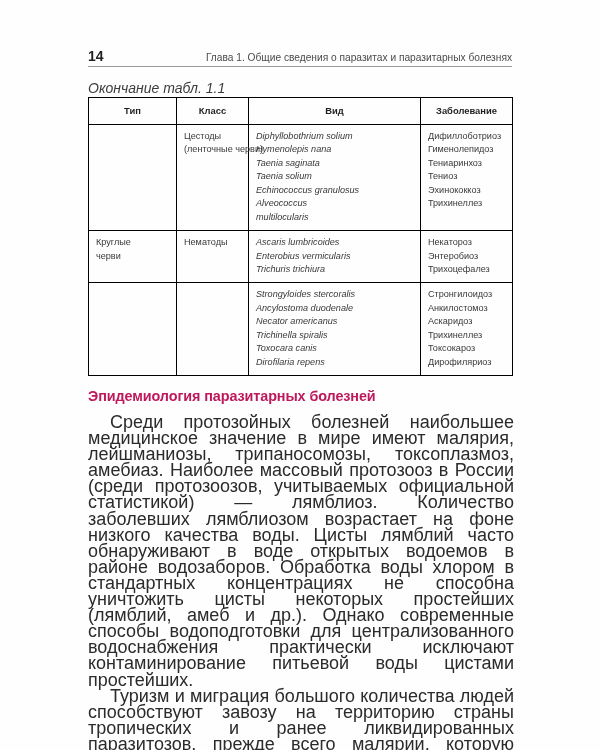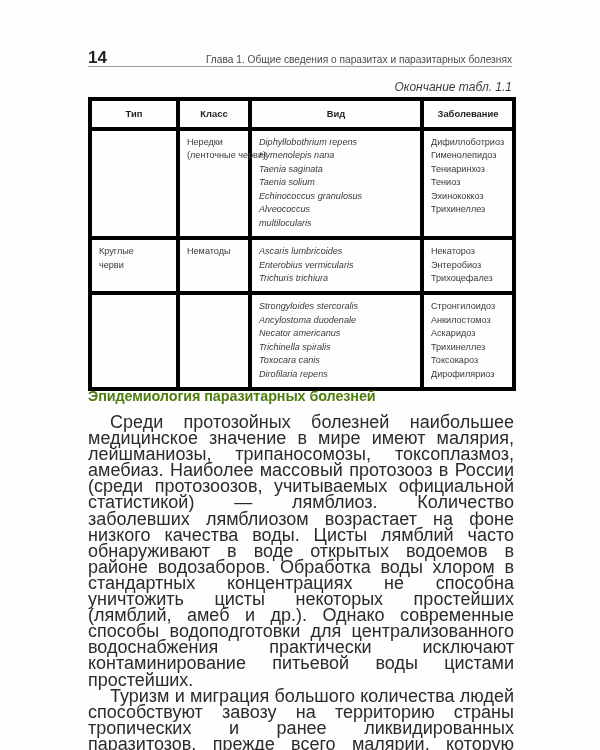--- a/index.html
+++ b/index.html
@@ -32,21 +32,21 @@
     width: 424px;
     height: 18px;
     font-family: "Liberation Sans", "DejaVu Sans", sans-serif;
     font-size: 10.2px;
     color: #4b4b4d;
     display: flex;
     align-items: baseline;
   }
   .runhead .folio {
     font-weight: bold;
-    font-size: 17px;
+    font-size: 14px;
     color: #221f1f;
     flex: 0 0 auto;
   }
   .runhead .chap {
     flex: 1 1 auto;
     text-align: right;
     white-space: nowrap;
     padding-left: 36px;
   }
   .runhead-rule {
@@ -57,44 +57,44 @@
     height: 1px;
     background: #9a9a9c;
   }
 
   
   .tbl-caption {
     position: absolute;
     left: 88px;
     top: 80px;
     width: 424px;
-    text-align: right;
+    text-align: left;
     font-style: italic;
     font-family: "Liberation Sans", "DejaVu Sans", sans-serif;
-    font-size: 12px;
+    font-size: 14px;
     color: #3d3d3f;
   }
 
   
   .tbl-wrap {
     position: absolute;
     left: 88px;
     top: 97px;
     width: 424px;
   }
   table.ptable {
     width: 424px;
     border-collapse: collapse;
     font-family: "Liberation Sans", "DejaVu Sans", sans-serif;
     font-size: 9.1px;
     color: #39393b;
     table-layout: fixed;
   }
   table.ptable th, table.ptable td {
-    border: 4px solid #000000;
+    border: 1px solid #000000;
     vertical-align: top;
     padding: 5px 7px 6px 7px;
     line-height: 1.48;
   }
   table.ptable th {
     text-align: center;
     font-weight: bold;
     color: #1f1f21;
     font-size: 9.4px;
     padding-top: 6px;
@@ -117,21 +117,21 @@
   
   h2.sect {
     position: absolute;
     left: 88px;
     top: 388px;
     margin: 0;
     width: 424px;
     font-family: "Liberation Sans", "DejaVu Sans", sans-serif;
     font-size: 14.4px;
     font-weight: bold;
-    color: #4d7c0f;
+    color: #be185d;
     letter-spacing: -0.1px;
   }
 
   
   .body {
     position: absolute;
     left: 88px;
     top: 414px;
     width: 426px;
     font-family: Liberation Sans, sans-serif;
@@ -173,25 +173,25 @@
           <th>Тип</th>
           <th>Класс</th>
           <th>Вид</th>
           <th>Заболевание</th>
         </tr>
       </thead>
       <tbody>
         <tr>
           <td></td>
           <td>
-            <span class="cellline">Нередки</span>
+            <span class="cellline">Цестоды</span>
             <span class="cellline">(ленточные черви)</span>
           </td>
           <td class="sci">
-            <span class="cellline">Diphyllobothrium repens</span>
+            <span class="cellline">Diphyllobothrium solium</span>
             <span class="cellline">Hymenolepis nana</span>
             <span class="cellline">Taenia saginata</span>
             <span class="cellline">Taenia solium</span>
             <span class="cellline">Echinococcus granulosus</span>
             <span class="cellline">Alveococcus</span>
             <span class="cellline">multilocularis</span>
           </td>
           <td>
             <span class="cellline">Дифиллоботриоз</span>
             <span class="cellline">Гименолепидоз</span>

